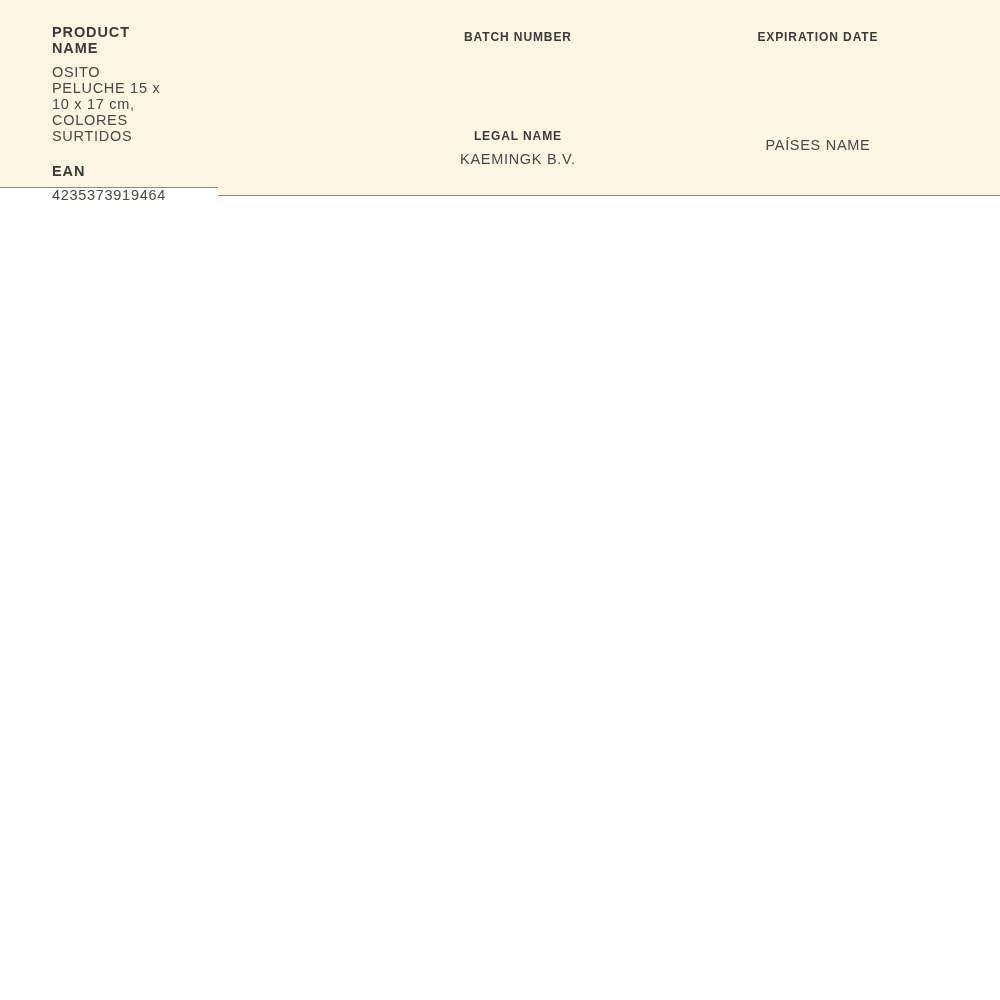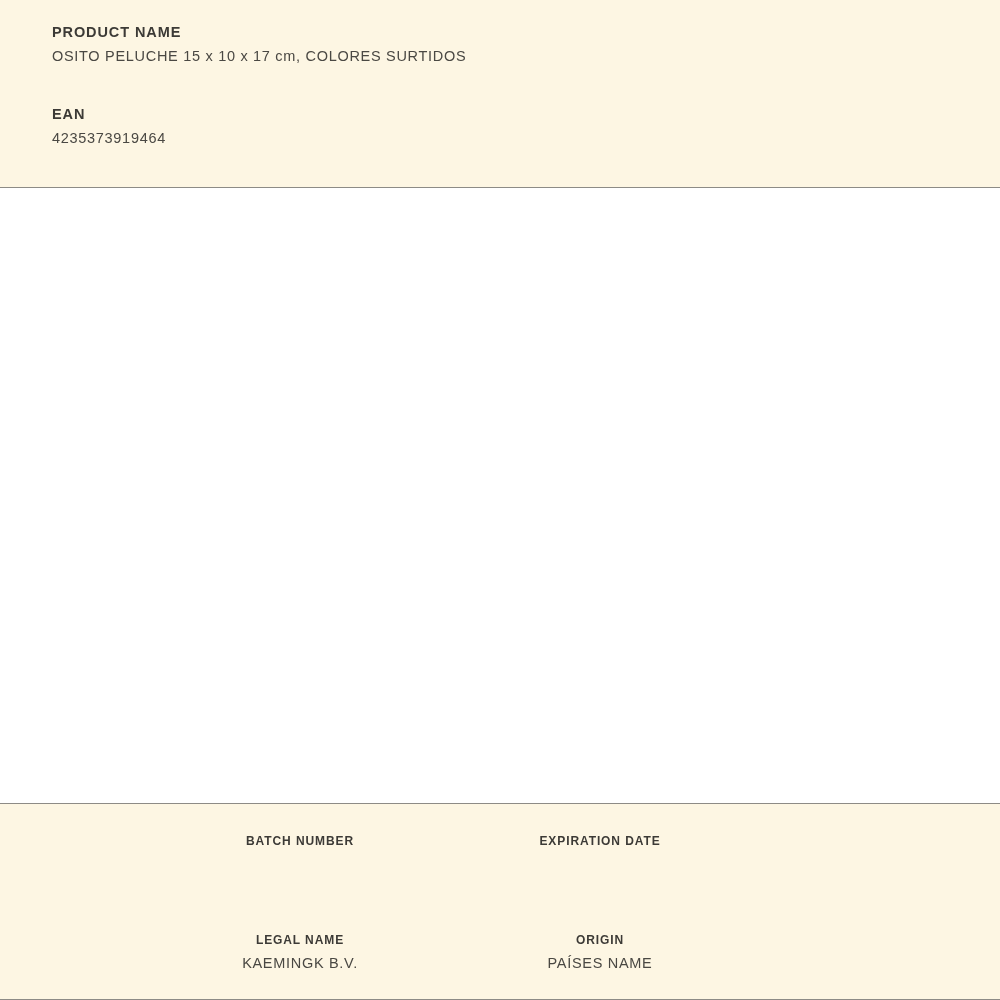--- a/index.html
+++ b/index.html
@@ -11,23 +11,23 @@
     height: 1000px;
     font-family: "Liberation Sans", sans-serif;
     background: #ffffff;
     color: #3c3a36;
     overflow: hidden;
   }
 
   .sheet {
     position: relative;
     width: 1000px;
-    height: 1000px;
+    height: 813px;
     display: flex;
-    flex-direction: column;
+    flex-direction: row;
     justify-content: space-between;
   }
 
   
   .top-block {
     background: #fdf6e3;
     padding: 24px 52px 0 52px;
     height: 188px;
     box-sizing: border-box;
     border-bottom: 1px solid #8d8b86;
@@ -42,21 +42,21 @@
   }
 
   .field-value {
     font-size: 14.5px;
     letter-spacing: 0.7px;
     color: #4a4843;
     margin: 0;
   }
 
   .field-group + .field-group {
-    margin-top: 42px;
+    margin-top: 19px;
   }
 
   
   .middle-blank {
     background: #ffffff;
     flex: 1 1 auto;
     border-bottom: 1px solid #8d8b86;
   }
 
   
@@ -167,21 +167,20 @@
       <div class="detail-cell spacer"></div>
     </div>
 
     <div class="detail-row second">
       <div class="detail-cell spacer"></div>
       <div class="detail-cell">
         <p class="detail-head">LEGAL NAME</p>
         <p class="detail-val">KAEMINGK B.V.</p>
       </div>
       <div class="detail-cell">
-        <p class="detail-head">ORIGIN</p>
         <p class="detail-val">PAÍSES NAME</p>
       </div>
       <div class="detail-cell spacer"></div>
     </div>
   </div>
 
 
 </div>
 
 </body></html>

